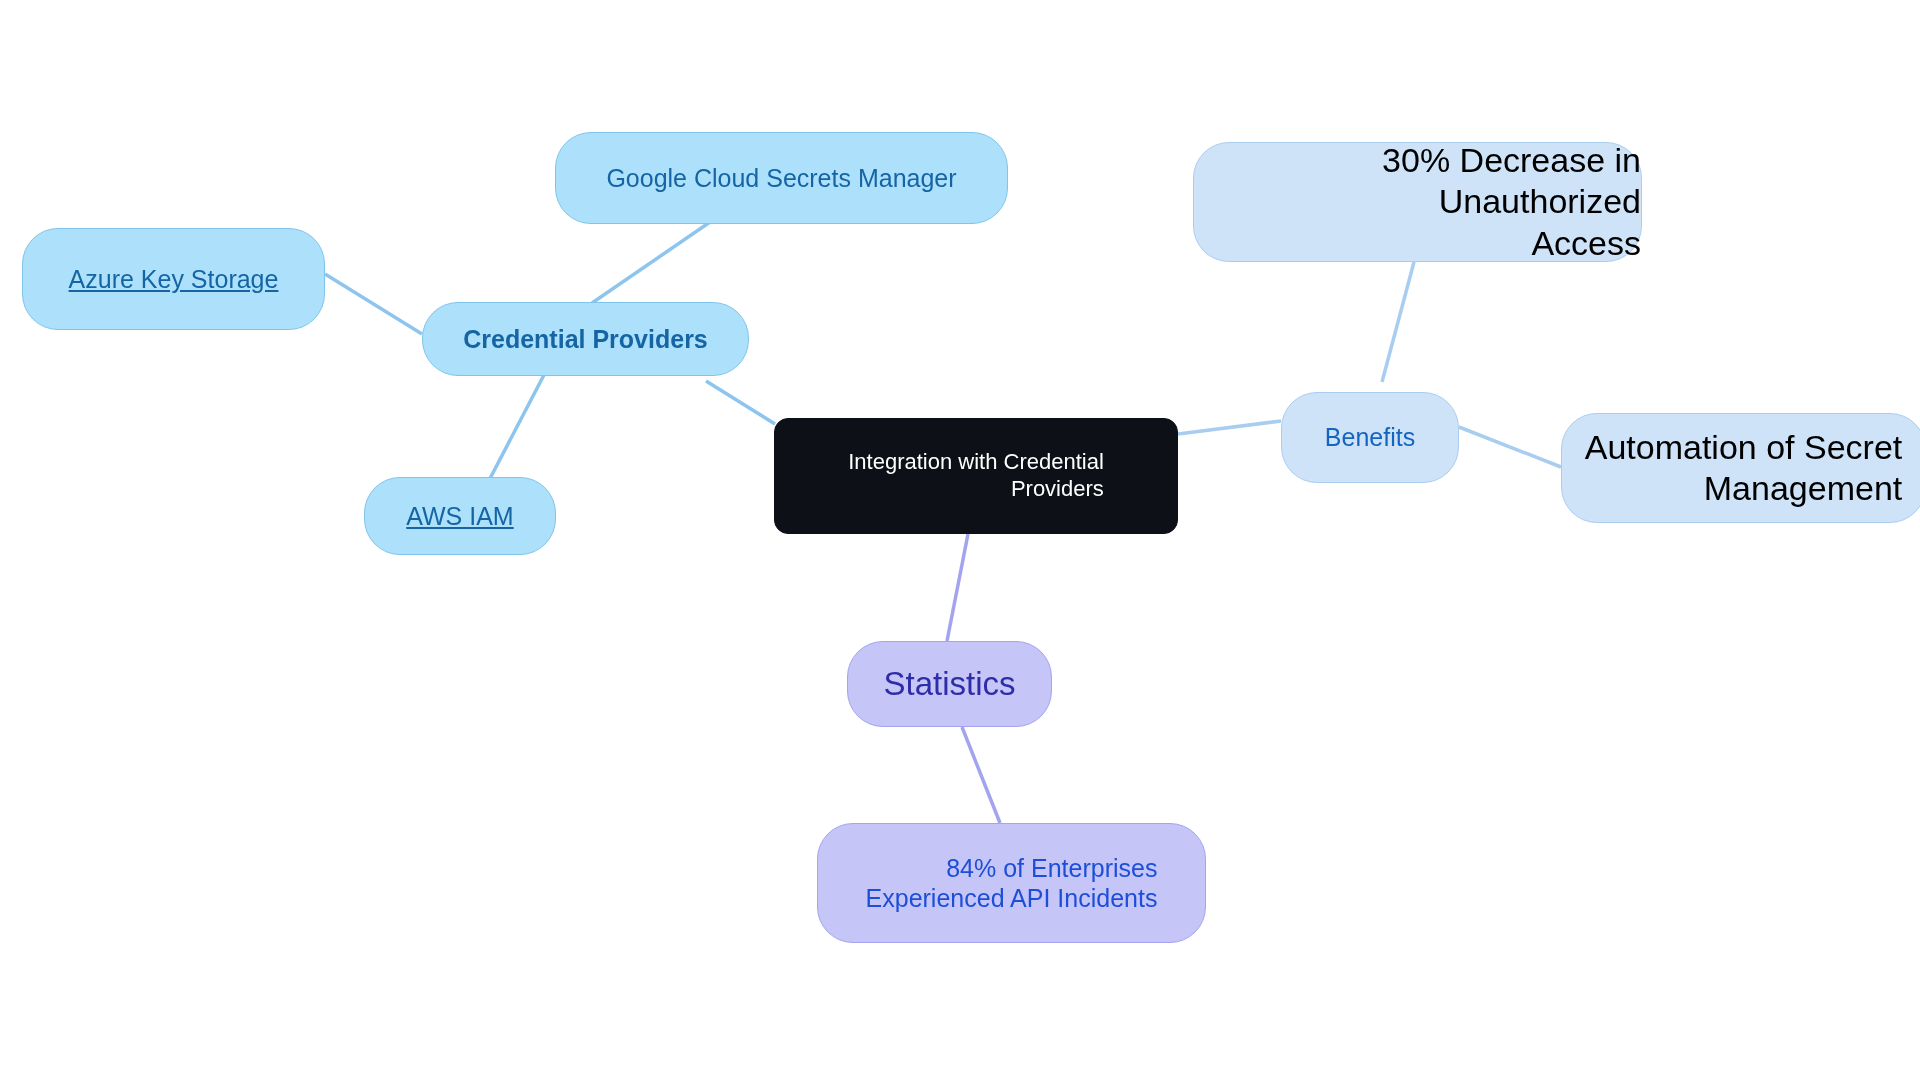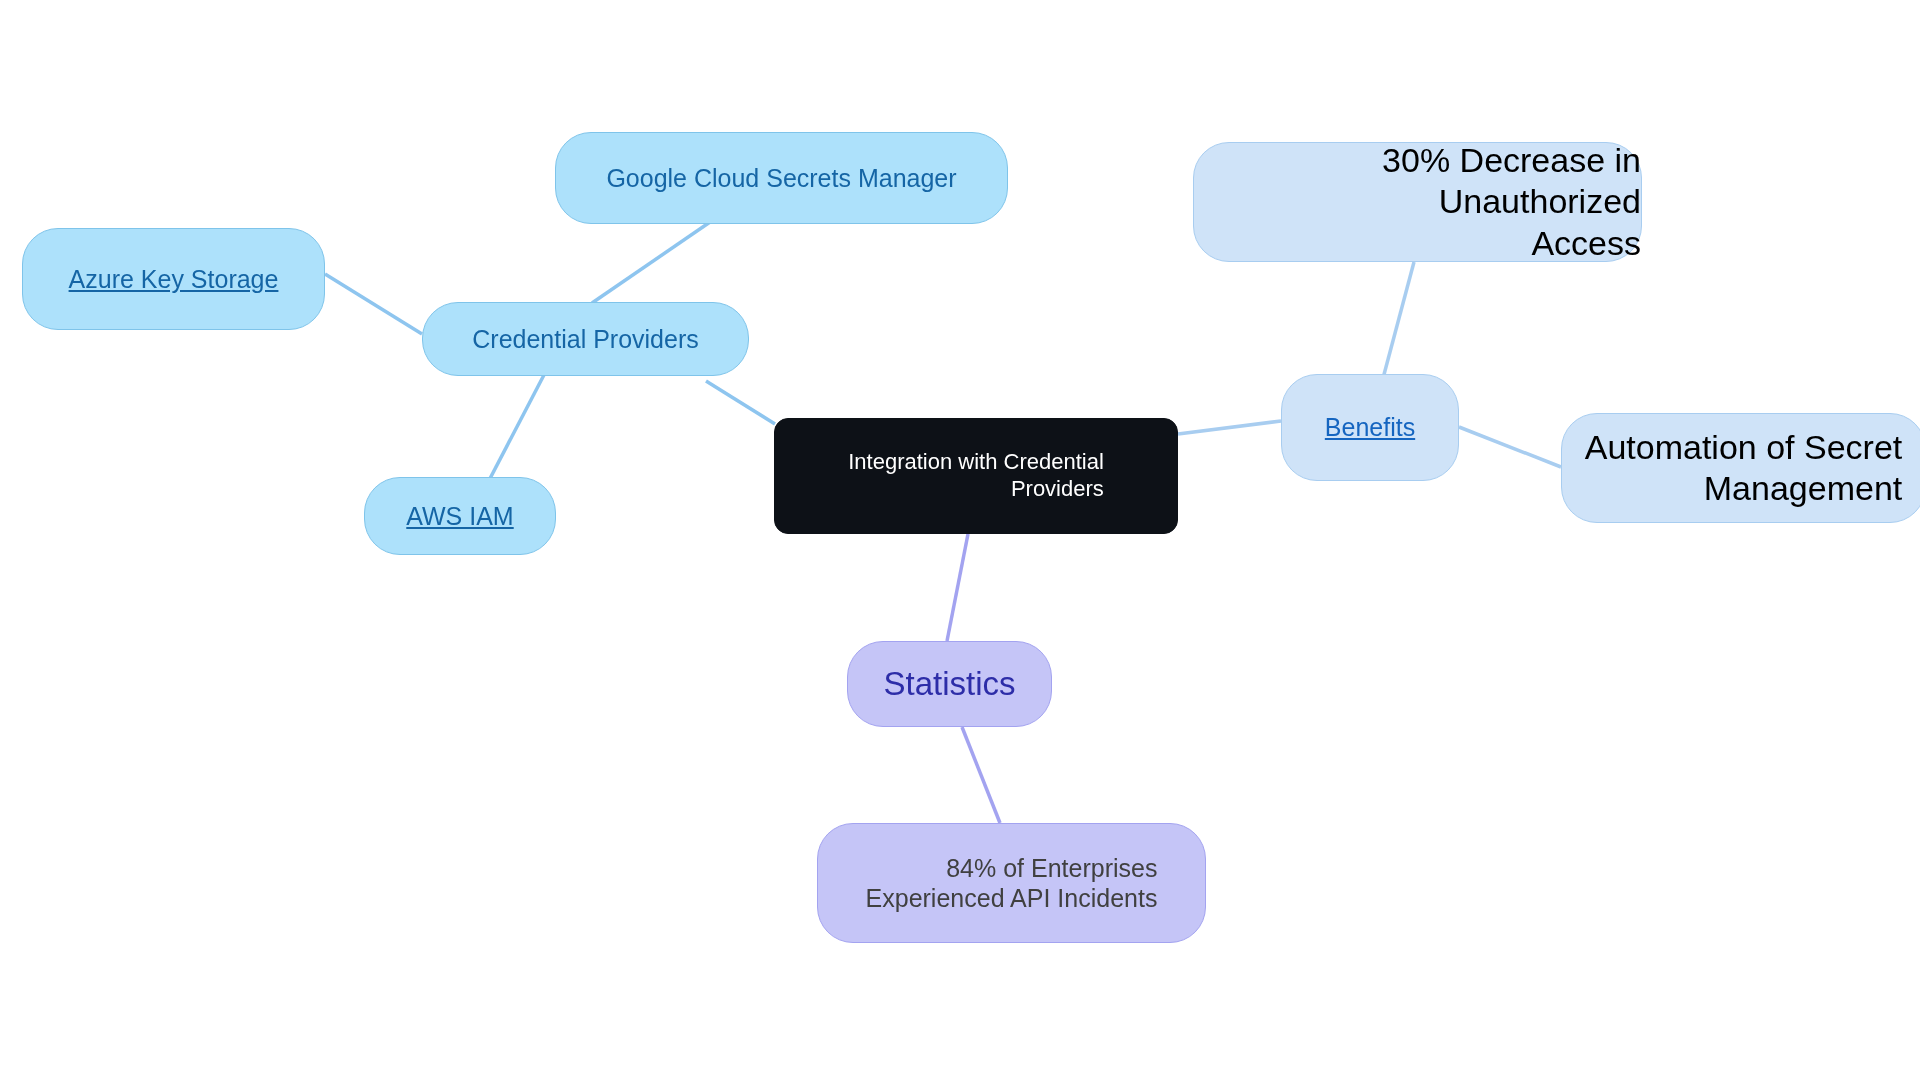--- a/index.html
+++ b/index.html
@@ -45,20 +45,21 @@
     color: #ffffff;
     border-radius: 14px;
     font-size: 22px;
   }
   .node-branch-blue {
     background: #ade1fb;
     border-color: #7fc4ea;
     color: #1565a5;
     border-radius: 36px;
     font-size: 25px;
+    font-weight: bold;
   }
   .node-leaf-blue {
     background: #ade1fb;
     border-color: #7fc4ea;
     color: #1565a5;
     border-radius: 36px;
     font-size: 25px;
   }
   .node-branch-lightblue {
     background: #cfe3f8;
@@ -77,21 +78,21 @@
   .node-branch-purple {
     background: #c5c5f7;
     border-color: #a3a3f0;
     color: #2d2da8;
     border-radius: 36px;
     font-size: 33px;
   }
   .node-leaf-purple {
     background: #c5c5f7;
     border-color: #a3a3f0;
-    color: #404040;
+    color: #1d4ed8;
     border-radius: 36px;
     font-size: 25px;
   }
 </style>
 </head>
 <body>
 
 <div id="mindmap-canvas">
 
   <svg class="edges" viewBox="0 0 1920 1083" preserveAspectRatio="none">
@@ -113,21 +114,21 @@
   <div class="node node-branch-blue" style="left:422px; top:302px; width:327px; height:74px;">Credential Providers</div>
 
   <div class="node node-leaf-blue" style="left:364px; top:477px; width:192px; height:78px;text-decoration:underline;">AWS IAM</div>
 
   <div class="node node-root" style="left:774px; top:418px; width:404px; height:116px;">Integration with Credential
 Providers</div>
 
   <div class="node node-leaf-lightblue" style="left:1193px; top:142px; width:449px; height:120px;">30% Decrease in Unauthorized
 Access</div>
 
-  <div class="node node-branch-lightblue" style="left:1281px; top:374px; width:178px; height:107px;text-decoration:underline;">Benefits</div>
+  <div class="node node-branch-lightblue" style="left:1281px; top:392px; width:178px; height:91px;">Benefits</div>
 
   <div class="node node-leaf-lightblue" style="left:1561px; top:413px; width:365px; height:110px;">Automation of Secret
 Management</div>
 
   <div class="node node-branch-purple" style="left:847px; top:641px; width:205px; height:86px;">Statistics</div>
 
   <div class="node node-leaf-purple" style="left:817px; top:823px; width:389px; height:120px;">84% of Enterprises
 Experienced API Incidents</div>
 
 </div>

